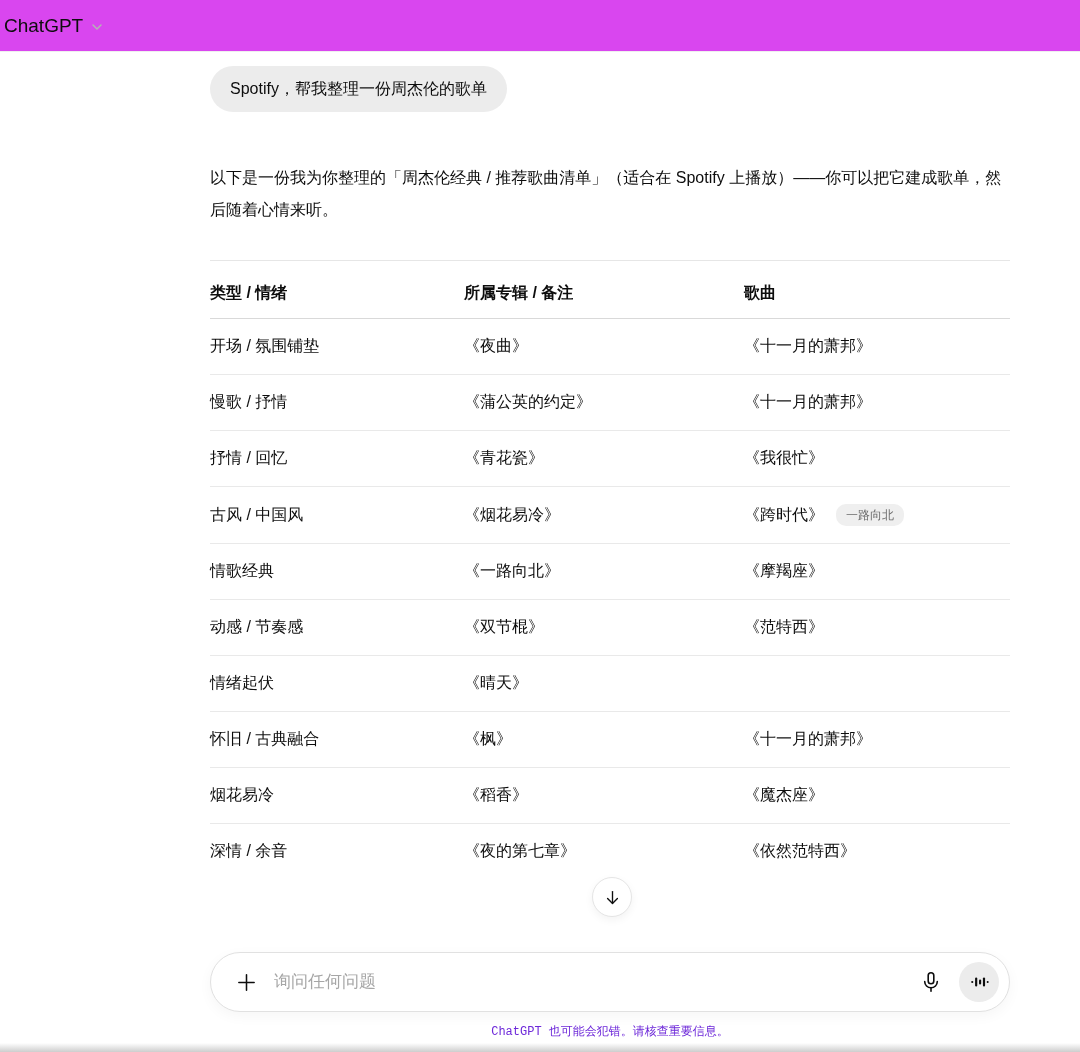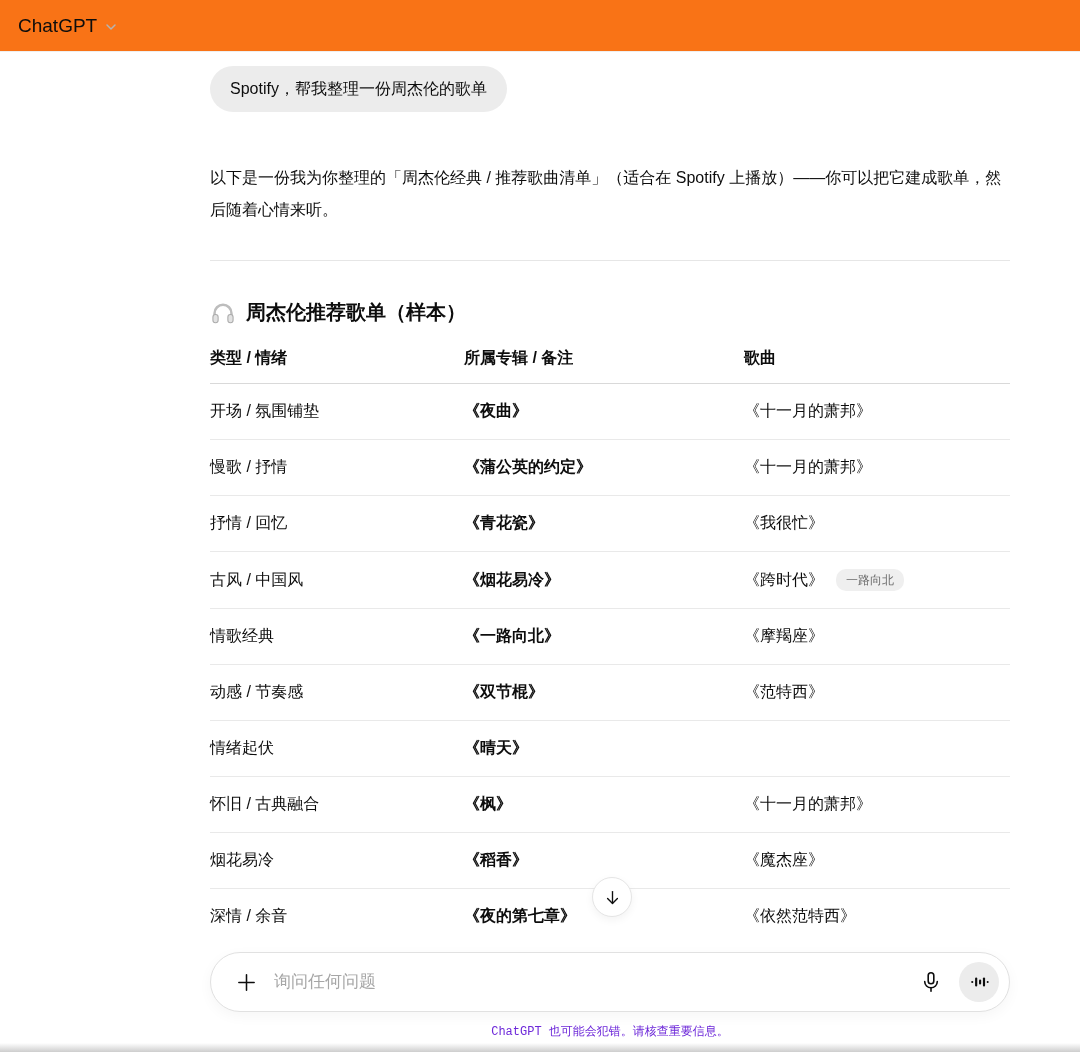--- a/index.html
+++ b/index.html
@@ -9,23 +9,23 @@
     font-family: "Liberation Sans", "DejaVu Sans", sans-serif;
     color: #0d0d0d;
     overflow: hidden;
     position: relative;
   }
 
   
   .topbar {
     height: 52px;
     display: flex; align-items: center;
-    padding-left: 18px;
+    padding-left: 4px;
     border-bottom: 1px solid #efefef;
-    background: #f97316;
+    background: #d946ef;
   }
   .model-switcher {
     display: flex; align-items: center; gap: 6px;
     background: none; border: none; cursor: pointer;
     font-family: inherit;
   }
   .model-switcher .title {
     font-size: 19px; font-weight: 500; color: #0d0d0d;
   }
   .chev { display: inline-flex; margin-top: 3px; }
@@ -64,21 +64,21 @@
   
   .ptable { margin-top: 22px; font-size: 16px; }
   .trow, .thead {
     display: grid;
     grid-template-columns: 254px 280px 266px;
     align-items: center;
   }
   .thead { padding-bottom: 14px; border-bottom: 1px solid #d9d9d9; font-weight: 600; }
   .trow { padding: 17px 0; border-bottom: 1px solid #e9e9e9; }
   .trow:last-child { border-bottom: none; }
-  .cell-song { font-weight: 700; }
+  .cell-song { font-weight: 400; }
   .cell-album { display: flex; align-items: center; gap: 12px; }
   .badge {
     display: inline-block;
     background: #efefef; color: #6b6b6b;
     font-size: 12px; line-height: 14px;
     padding: 4px 10px; border-radius: 10px;
     cursor: pointer; white-space: nowrap;
   }
 
   
@@ -152,30 +152,20 @@
 <main class="content">
 
   <div class="user-row">
     <div class="user-bubble">Spotify，帮我整理一份周杰伦的歌单</div>
   </div>
 
   <p class="assistant-text">以下是一份我为你整理的「周杰伦经典 / 推荐歌曲清单」（适合在 Spotify 上播放）——你可以把它建成歌单，然后随着心情来听。</p>
 
   <hr class="divider">
 
-  <h2 class="section-heading">
-    <span class="hp-icon">
-      <svg width="26" height="26" viewBox="0 0 24 24">
-        <path d="M4.2 15.5v-3.3a7.8 7.8 0 0 1 15.6 0v3.3" fill="none" stroke="#bdbdbd" stroke-width="2.3" stroke-linecap="round"></path>
-        <rect x="2.7" y="13.4" width="4.8" height="7.6" rx="2.3" fill="#e2e2e2" stroke="#ababab" stroke-width="1"></rect>
-        <rect x="16.5" y="13.4" width="4.8" height="7.6" rx="2.3" fill="#e2e2e2" stroke="#ababab" stroke-width="1"></rect>
-      </svg>
-    </span>
-    <span>周杰伦推荐歌单（样本）</span>
-  </h2>
 
   <div class="ptable">
     <div class="thead">
       <div>类型 / 情绪</div>
       <div>所属专辑 / 备注</div>
       <div>歌曲</div>
     </div>
     <div>
         <div class="trow">
     <div class="cell-type">开场 / 氛围铺垫</div>

